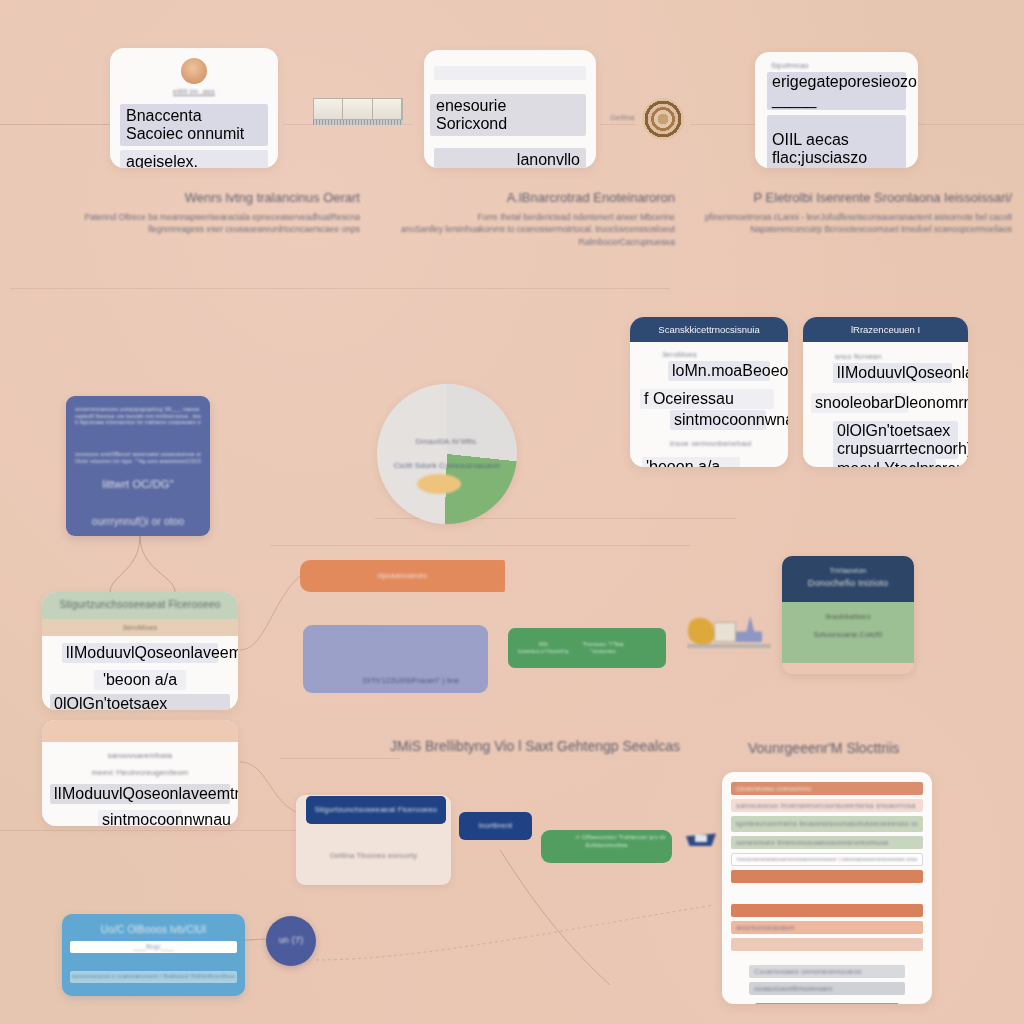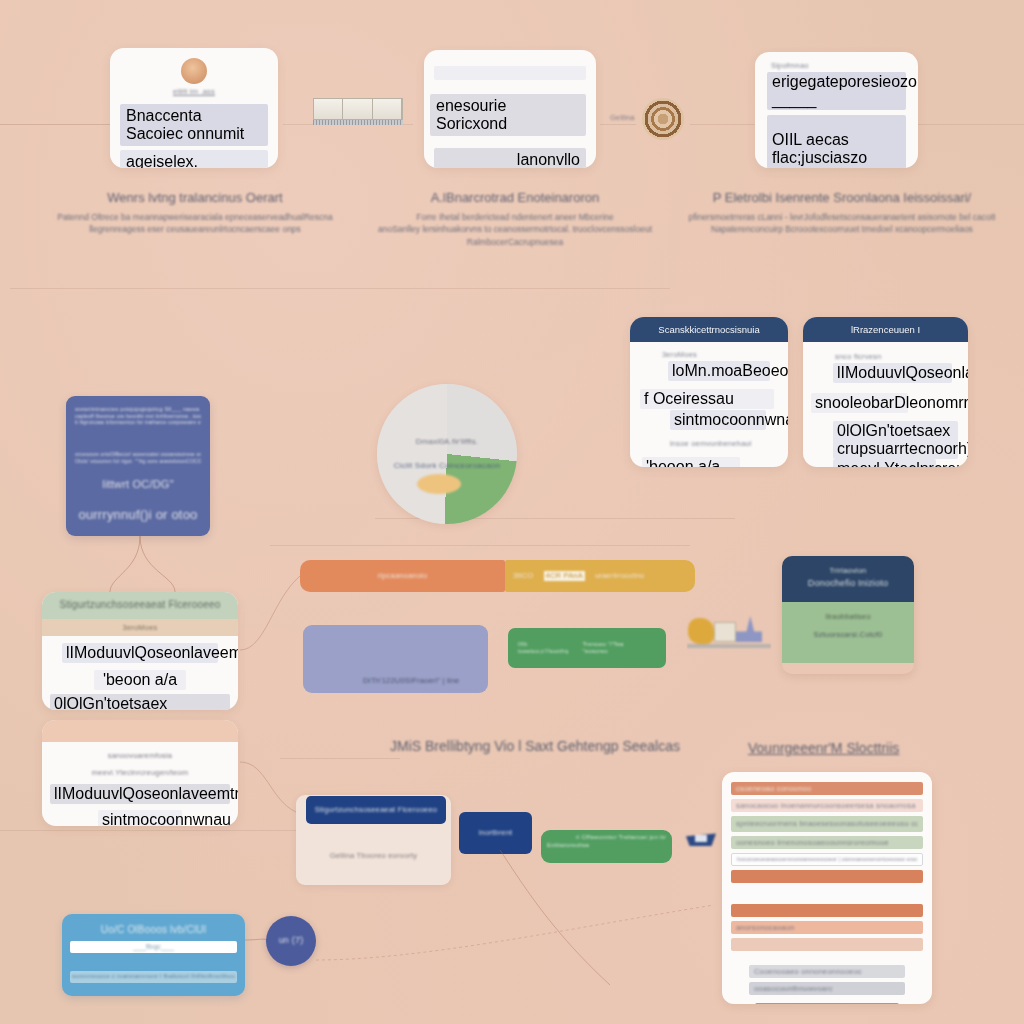--- a/index.html
+++ b/index.html
@@ -29,21 +29,21 @@
     color: #6d6f80;
     font-size: 9px;
     line-height: 1.25;
     letter-spacing: .2px;
     filter: blur(0.9px);
     opacity: .85;
     white-space: nowrap;
     overflow: hidden;
   }
   .ptext.sm  { font-size: 7.5px; }
-  .ptext.light { color: #f2f0ee; }
+  .ptext.light { color: #f2f0ee; text-align: center; }
   .ptext.center { text-align: center; }
 
   
   .card {
     position: absolute;
     background: #fbfaf9;
     border-radius: 14px;
     box-shadow: 0 3px 10px rgba(120,80,60,0.10);
     overflow: hidden;
   }
@@ -55,21 +55,21 @@
     padding: 3px 6px;
     filter: blur(0.35px);
   }
   .row.pale  { background: #e6e6ef; }
   .row.paler { background: #eeeef3; }
   .row.grayish { background: #dcdce2; }
 
   
   .top-caption {
     position: absolute;
-    text-align: center;
+    text-align: right;
   }
   .top-caption .title {
     font-size: 13px;
     color: #5e6072;
     filter: blur(0.9px);
     margin-bottom: 6px;
     white-space: nowrap;
   }
   .top-caption .body {
     font-size: 8.5px;
@@ -277,21 +277,21 @@
   <div style="position:absolute;left:66px;top:396px;width:144px;height:140px;
               background:#5b6aa5;border-radius:9px;padding:10px 9px;
               box-shadow:0 3px 9px rgba(90,70,100,.18);overflow:hidden;">
     <div class="ptext sm light" style="font-size:5.5px;">sreteirintnancies poiojojogiojoitcg  SIl___ naeea for cumaliplayglletr ta  doriheo</div>
     <div class="ptext sm light" style="font-size:5px;">capleoff  Ibeonue ure beonibt mvt tirrlltvernorea , tooo torrtatit juet arreiee rouri on hrnerdorato ir in</div>
     <div class="ptext sm light" style="font-size:5px;">it Ngruicoaa lcfonraontco for tratharce  cospoeoare ot aoanenareroonItiber</div>
     <div style="height:26px;"></div>
     <div class="ptext sm light" style="font-size:5px;">orcesoure  urtoOlBecor/  aceenoatei oooanosorese  onteoorcesenaaenas ereceaaooa</div>
     <div class="ptext sm light" style="font-size:5px;">Olulo' etoooren fol rtgor. ""Ag oore arasiolotonCOCOIDelcotrrprosvroanoreniortcrrr</div>
     <div class="ptext light center" style="font-size:11px;margin-top:14px;">littwrt  OC/DG"</div>
-    <div class="ptext light center" style="font-size:13px;margin-top:15px;">ourrrynnuf()i  or  otoo</div>
+    <div class="ptext light center" style="font-size:10px;margin-top:24px;">ourrrynnuf()i  or  otoo</div>
   </div>
 
   <div class="donut" style="left:377px;top:384px;width:140px;height:140px;
        background: conic-gradient(from 0deg,
           #e0dedd 0deg 96deg,
           #7fb474 96deg 182deg,
           #e4e1df 182deg 360deg);">
     <div class="blob" style="left:40px;top:90px;width:44px;height:20px;background:#efc37c;"></div>
     <div class="labels">
       <div class="ptext sm" style="font-size:8px;color:#5c5e6e;">Dmaxl0A.fir'llffls.</div>
@@ -336,26 +336,20 @@
     <div style="background:#efc9b2;height:22px;"></div>
     <div class="ptext sm center" style="margin-top:9px;color:#6a6470;">sanoovuaremfosia</div>
     <div class="ptext sm center" style="margin-top:8px;color:#6a6470;">meevl.Yteclnrcreugen/teom</div>
     <div class="row grayish" style="margin:6px 8px;padding:1px 4px;">lIModuuvlQoseonlaveemtmrosas</div>
     <div class="row paler" style="margin:4px 56px;padding:1px 4px;">sintmocoonnwnau</div>
   </div>
 
   <div class="bar" style="left:300px;top:560px;width:205px;height:32px;background:#e58a5a;
               border-radius:10px 2px 2px 10px;justify-content:center;">
     <span class="ptext sm light">ripcaanoanoio</span>
-  </div>
-  <div class="bar" style="left:505px;top:560px;width:190px;height:32px;background:#e0ae4a;
-              border-radius:2px 10px 10px 2px;gap:10px;padding-left:8px;">
-    <span class="ptext sm light">3ttCO</span>
-    <span class="ptext sm light" style="background:#fff;color:#b8892c;padding:0 2px;">4CR PAnA</span>
-    <span class="ptext sm light">uraerlrrooctno</span>
   </div>
 
   <div class="bar" style="left:303px;top:625px;width:185px;height:68px;background:#9aa0c8;
               border-radius:9px;align-items:flex-end;padding:0 0 8px 60px;">
     <span class="ptext sm" style="color:#3e4566;">DITh'122U0SIFraoerl"    |  line</span>
   </div>
 
   <div class="bar" style="left:508px;top:628px;width:158px;height:40px;background:#4f9f5f;
               border-radius:7px;padding-left:10px;gap:14px;">
     <span style="display:flex;flex-direction:column;">
@@ -396,21 +390,21 @@
               box-shadow:0 2px 7px rgba(120,80,60,.10);">
     <div class="ptext sm center" style="position:absolute;left:0;right:0;top:56px;color:#6c6a72;">Gellina Tbooreo eoroorty</div>
   </div>
 
   <div style="position:absolute;left:306px;top:796px;width:140px;height:28px;
               background:#1f4287;border-radius:5px;filter:blur(.4px);
               display:flex;align-items:center;justify-content:center;">
     <span class="ptext sm light">Stigurtzunchsoseeaeat  Flcerooeeo</span>
   </div>
 
-  <div style="position:absolute;left:459px;top:812px;width:73px;height:42px;
+  <div style="position:absolute;left:459px;top:812px;width:73px;height:28px;
               background:#1f4287;border-radius:6px;filter:blur(.4px);
               display:flex;align-items:center;justify-content:center;">
     <span class="ptext sm light">lnortbrent</span>
   </div>
 
   <div style="position:absolute;left:541px;top:830px;width:131px;height:33px;
               background:#4f9f5f;border-radius:9px;filter:blur(.4px);padding:4px 6px;">
     <div class="ptext sm light" style="font-size:6px;text-align:right;">ri Cffteeonntor    Treltanoer jon  ttr</div>
     <div class="ptext sm light" style="font-size:6px;">Exblazoreoltsa</div>
   </div>
@@ -424,21 +418,21 @@
   <svg style="position:absolute;left:0;top:0;width:1024px;height:1024px;pointer-events:none;">
     <path d="M140 536 C140 570 110 576 110 592" stroke="rgba(170,110,88,.45)" stroke-width="1" fill="none"></path>
     <path d="M140 536 C140 570 175 576 175 592" stroke="rgba(170,110,88,.45)" stroke-width="1" fill="none"></path>
     <path d="M240 650 C265 650 272 600 300 576" stroke="rgba(170,110,88,.35)" stroke-width="1" fill="none"></path>
     <path d="M240 762 C266 762 270 800 296 812" stroke="rgba(170,110,88,.35)" stroke-width="1" fill="none"></path>
     <path d="M244 940 C260 940 262 938 268 940" stroke="rgba(170,110,88,.45)" stroke-width="1" fill="none"></path>
     <path d="M500 850 C520 880 550 930 610 985" stroke="rgba(170,110,88,.4)" stroke-width="1" fill="none"></path>
     <path d="M316 960 C420 960 560 930 714 905" stroke="rgba(170,110,88,.3)" stroke-width="1" fill="none" stroke-dasharray="3 3"></path>
   </svg>
 
-  <div class="panel-title" style="left:748px;top:740px;text-decoration:underline;">Vounrgeeenr'M  Slocttriis</div>
+  <div class="panel-title" style="left:748px;top:740px;">Vounrgeeenr'M  Slocttriis</div>
 
   <div class="tbl" style="left:722px;top:772px;width:210px;height:232px;">
     <div class="trow" style="background:#dd8e6c;">
         <span class="ptext sm light">csoeneoao                                        conoonoo</span>
       </div>
     <div class="trow" style="background:#f5dcd4;">
         <span class="ptext sm">sanocaocuo              inoenannurcoonsoeersesa                  snoaorrosa</span>
       </div>
     <div class="trow" style="background:#c8d6bd;height:16px;">
         <span class="ptext sm">spnieecruorrnens  bnaoesesuonasotuseeoeeeusu  coonsnaanouasureuuesao</span>

